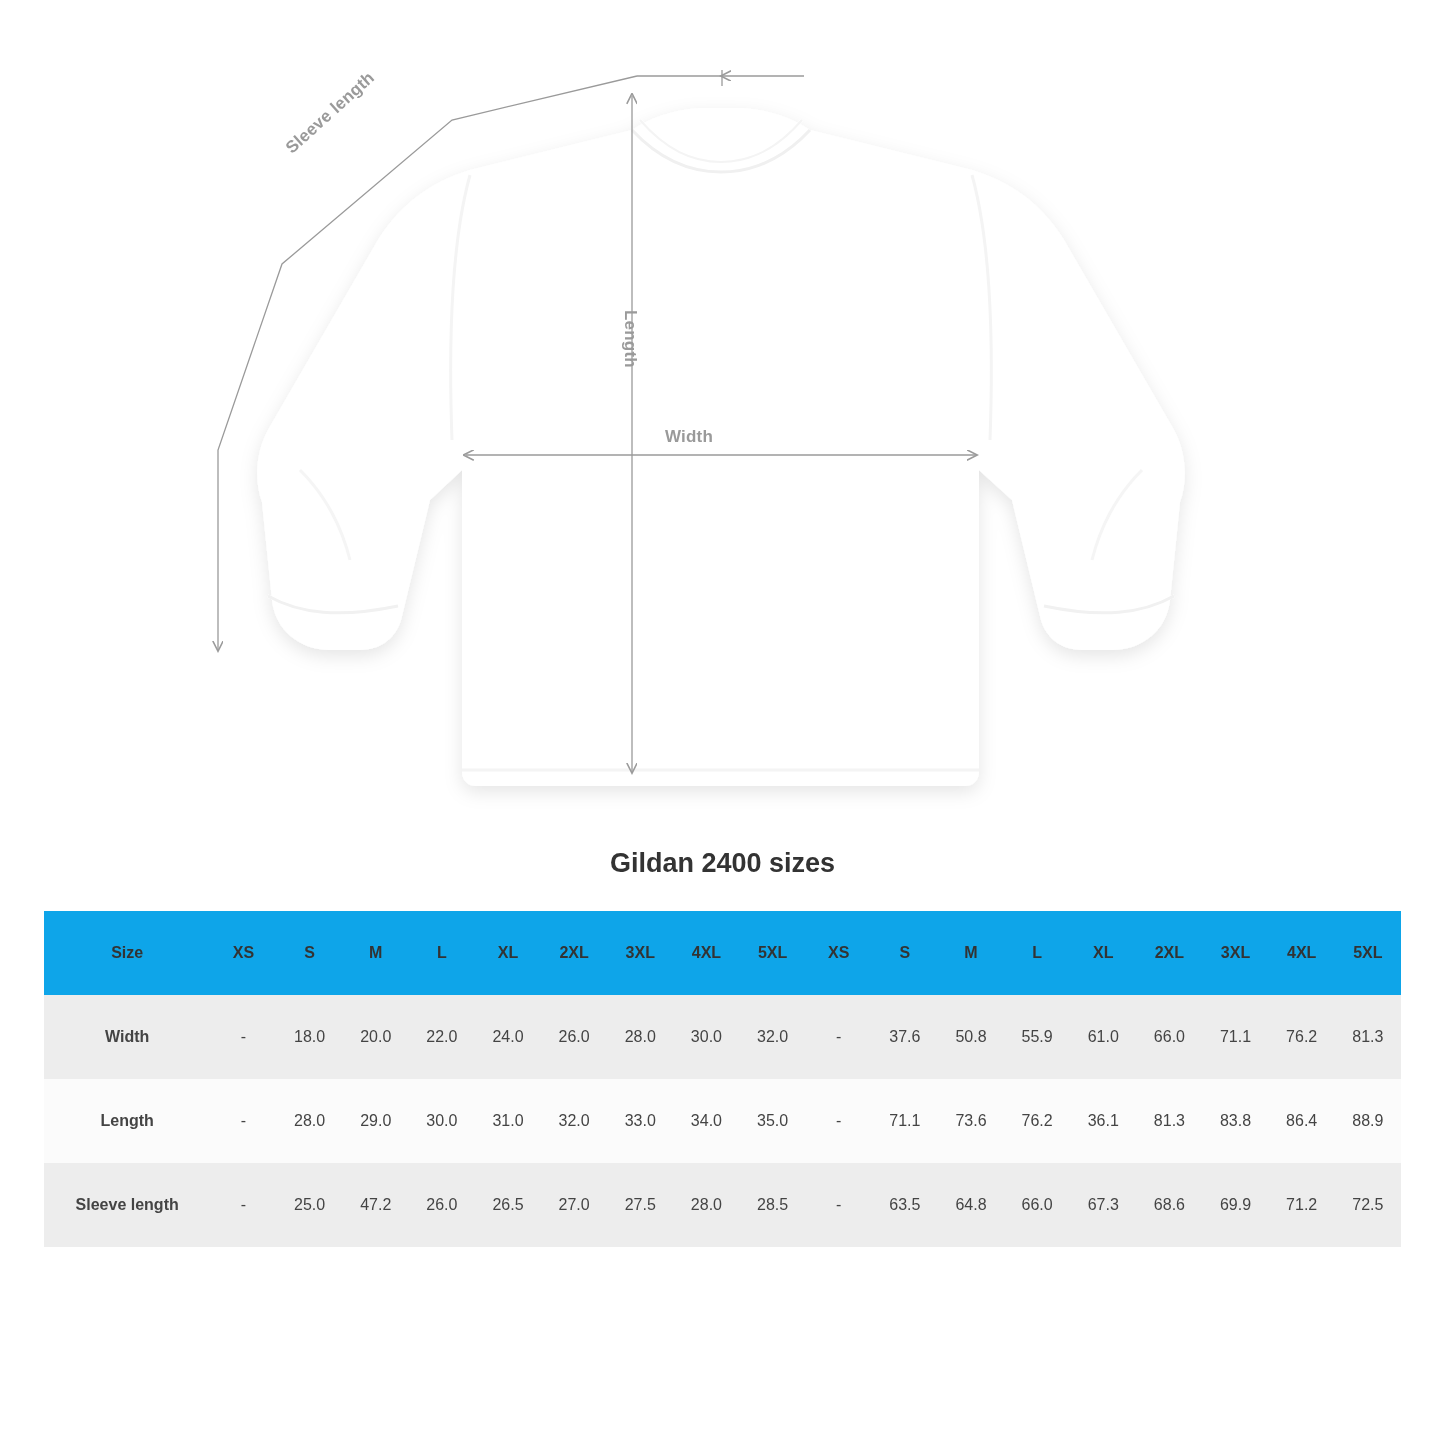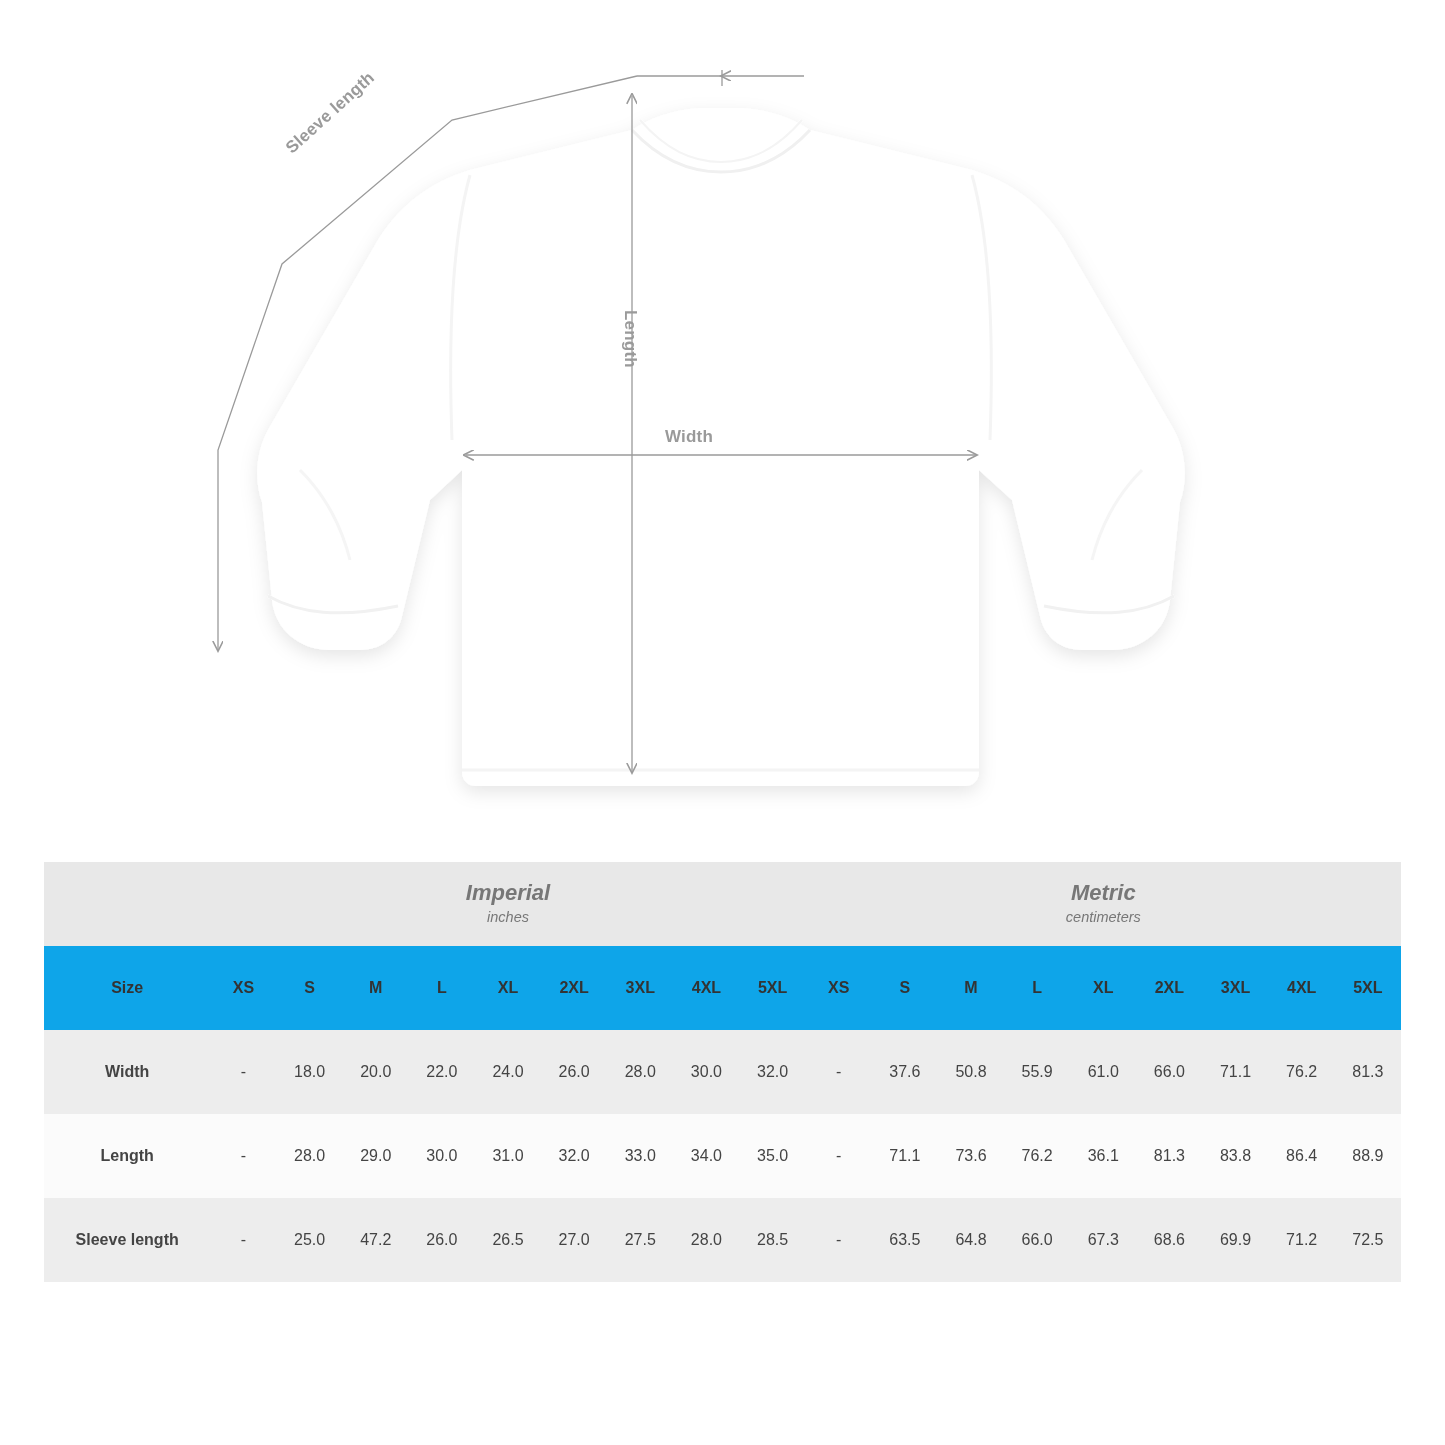--- a/index.html
+++ b/index.html
@@ -204,20 +204,21 @@
       <path d="M466,455 L976,455" marker-start="url(#arrowStart)" marker-end="url(#arrowEnd)"></path>
     </g>
   </svg>
 
   <div class="dim-label sleeve">Sleeve length</div>
   <div class="dim-label length">Length</div>
   <div class="dim-label width">Width</div>
 </div>
 
 <div class="title-block">
+  <h1 class="chart-title">Gildan 2400 sizes</h1>
 </div>
 
 <div class="table-wrap">
   <table class="size-chart">
     <colgroup>
       <col class="col-label">
       <col class="col-data">
         <col class="col-data">
         <col class="col-data">
         <col class="col-data">
@@ -230,31 +231,20 @@
         <col class="col-data">
         <col class="col-data">
         <col class="col-data">
         <col class="col-data">
       <col class="col-data">
         <col class="col-data">
         <col class="col-data">
         <col class="col-data">
     </colgroup>
     <tbody>
-      <tr>
-        <td class="unit-header"></td>
-        <td class="unit-header" colspan="9">
-          <div class="unit-title">Imperial</div>
-          <div class="unit-sub">inches</div>
-        </td>
-        <td class="unit-header" colspan="9">
-          <div class="unit-title">Metric</div>
-          <div class="unit-sub">centimeters</div>
-        </td>
-      </tr>
 
       <tr class="row-head">
         <td class="rowlabel">Size</td>
         <td class="sizecell">XS</td>
         <td class="sizecell">S</td>
         <td class="sizecell">M</td>
         <td class="sizecell">L</td>
         <td class="sizecell">XL</td>
         <td class="sizecell">2XL</td>
         <td class="sizecell">3XL</td>

